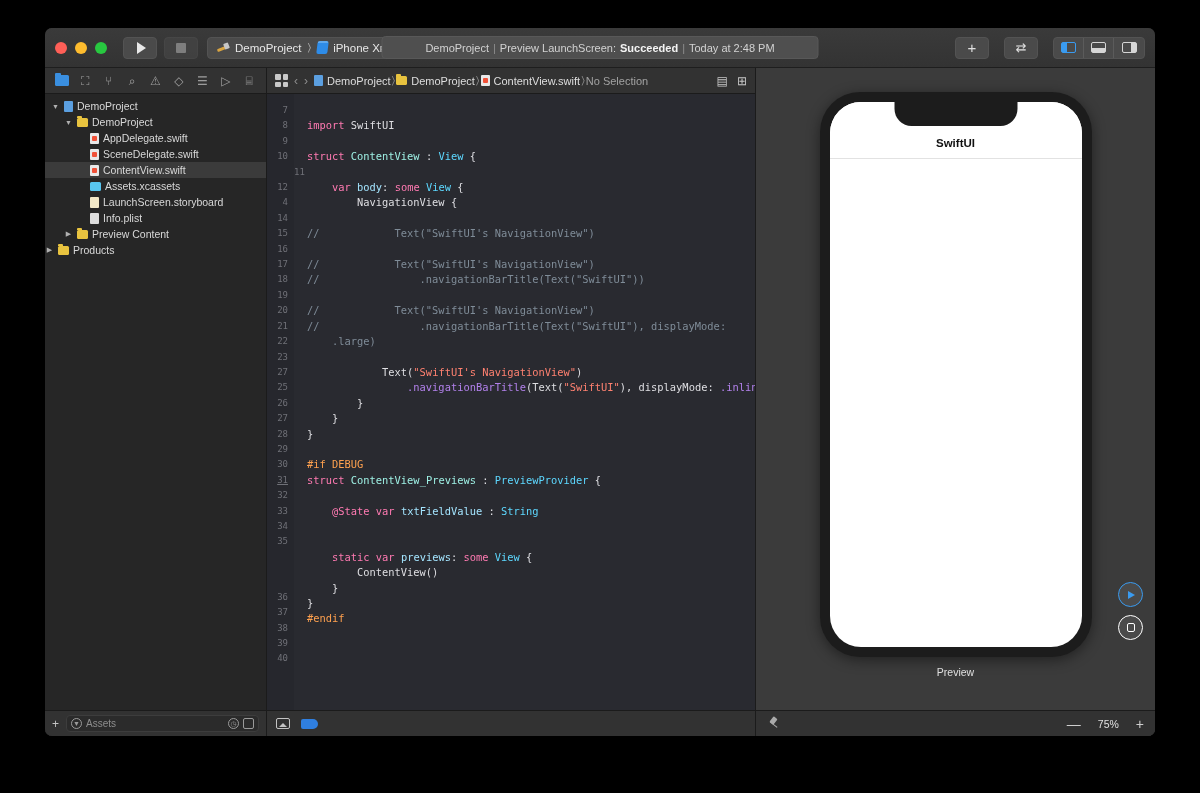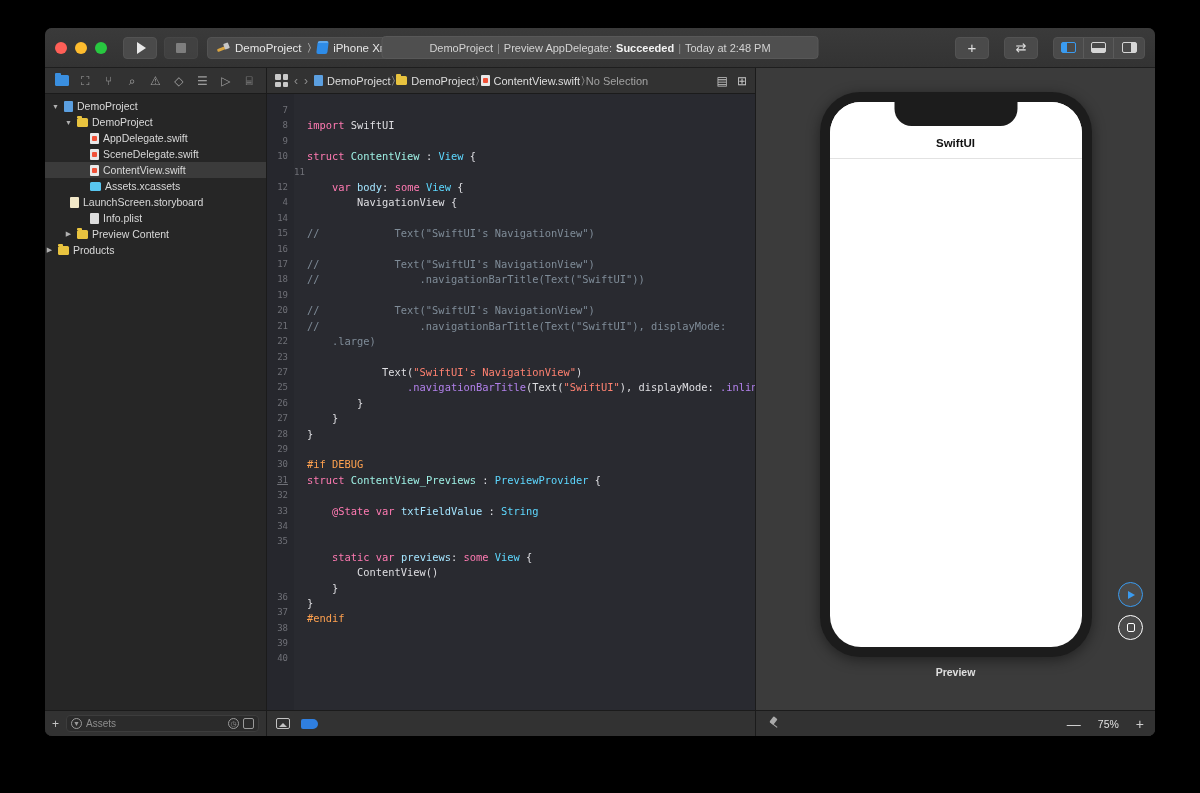--- a/index.html
+++ b/index.html
@@ -305,21 +305,21 @@
     background: #fff;
   }
   .navbar span { font-size: 11.5px; font-weight: bold; color: #111; }
   .screen-body {
     flex: 1; display: flex; align-items: center; justify-content: center;
     background: #fff;
   }
   .screen-body span { font-size: 11.5px; color: #111; }
 
   .preview-label {
-    margin-top: 9px; font-size: 10.5px; font-weight: bold; color: #e2e2e2;
+    margin-top: 9px; font-size: 10.5px; font-weight: normal; color: #e2e2e2;
   }
   .live-btns {
     position: absolute; right: 12px; bottom: 70px;
     display: flex; flex-direction: column; gap: 8px;
   }
   .rbtn {
     width: 25px; height: 25px; border-radius: 50%;
     border: 1.6px solid #fff; background: rgba(255,255,255,.08);
     display: flex; align-items: center; justify-content: center;
   }
@@ -380,21 +380,21 @@
         <span class="icon-hammer"></span>
         <span>DemoProject</span>
         <span class="scheme-sep">〉</span>
         <span class="icon-phone"></span>
         <span>iPhone Xʀ</span>
       </div>
 
       <div class="status-box">
         <span>DemoProject</span>
         <span class="status-sep">|</span>
-        <span>Preview AppDelegate:</span>
+        <span>Preview LaunchScreen:</span>
         <b>Succeeded</b>
         <span class="status-sep">|</span>
         <span>Today at 2:48 PM</span>
       </div>
 
       <div class="tb-right">
         <div class="tb-btn">
           <span class="plus-ico">+</span>
         </div>
         <div class="tb-btn">
@@ -470,21 +470,21 @@
             <div class="row sel" style="padding-left: 32px;">
               <span class="tw"></span>
               <span class="doc-ico di-swift"></span>
               <span>ContentView.swift</span>
             </div>
             <div class="row" style="padding-left: 32px;">
               <span class="tw"></span>
               <span class="asset-ico"></span>
               <span>Assets.xcassets</span>
             </div>
-            <div class="row" style="padding-left: 12px;">
+            <div class="row" style="padding-left: 32px;">
               <span class="tw"></span>
               <span class="doc-ico di-story"></span>
               <span>LaunchScreen.storyboard</span>
             </div>
             <div class="row" style="padding-left: 32px;">
               <span class="tw"></span>
               <span class="doc-ico di-plain"></span>
               <span>Info.plist</span>
             </div>
             <div class="row" style="padding-left: 19px;">

